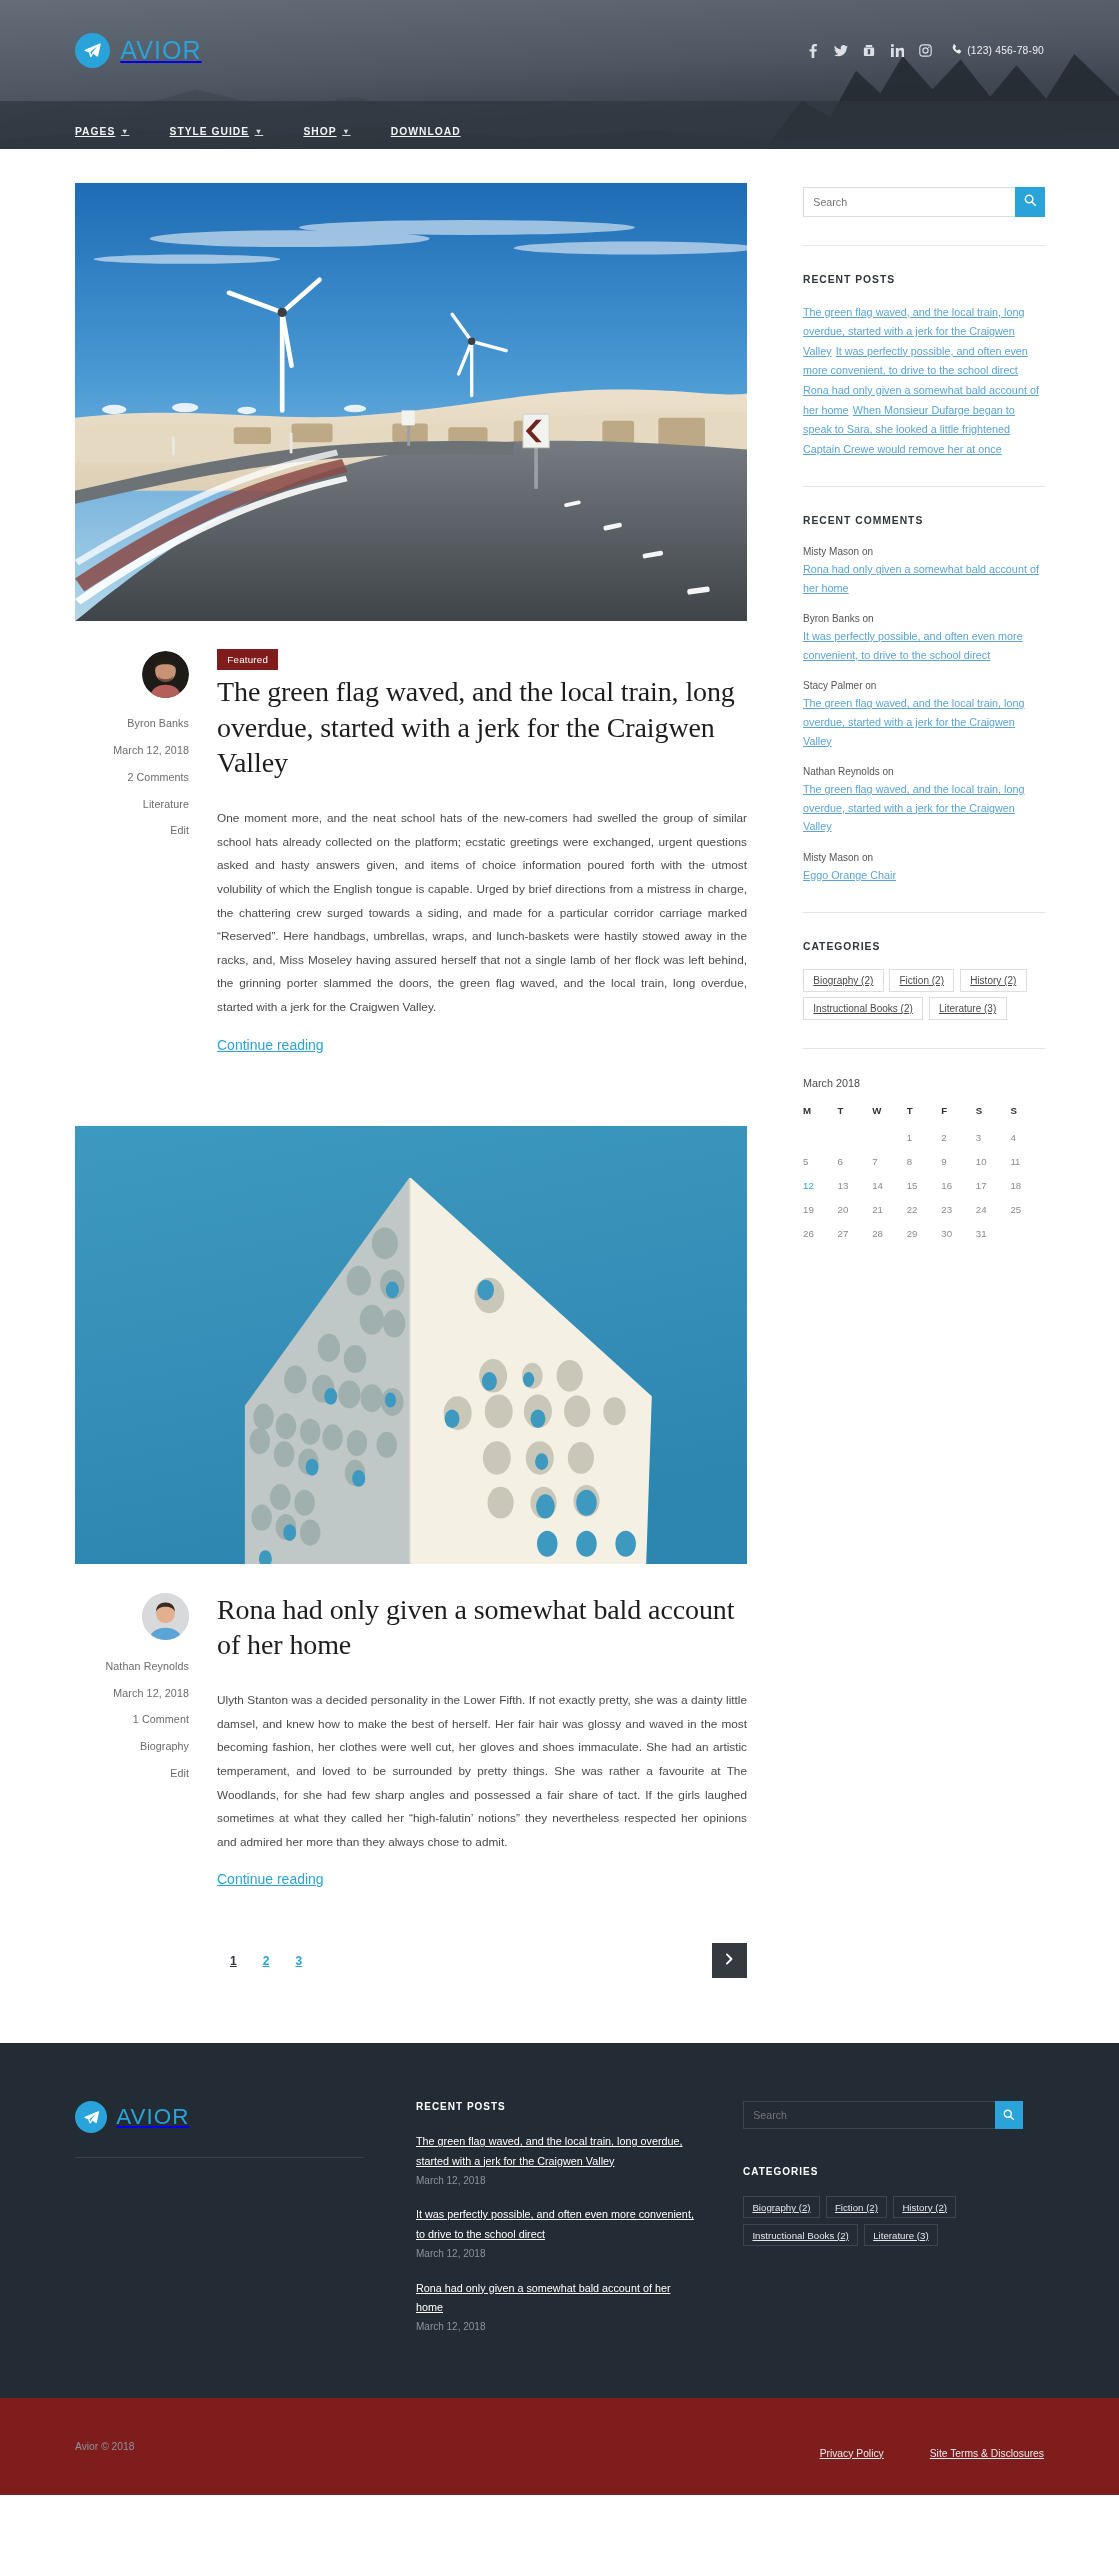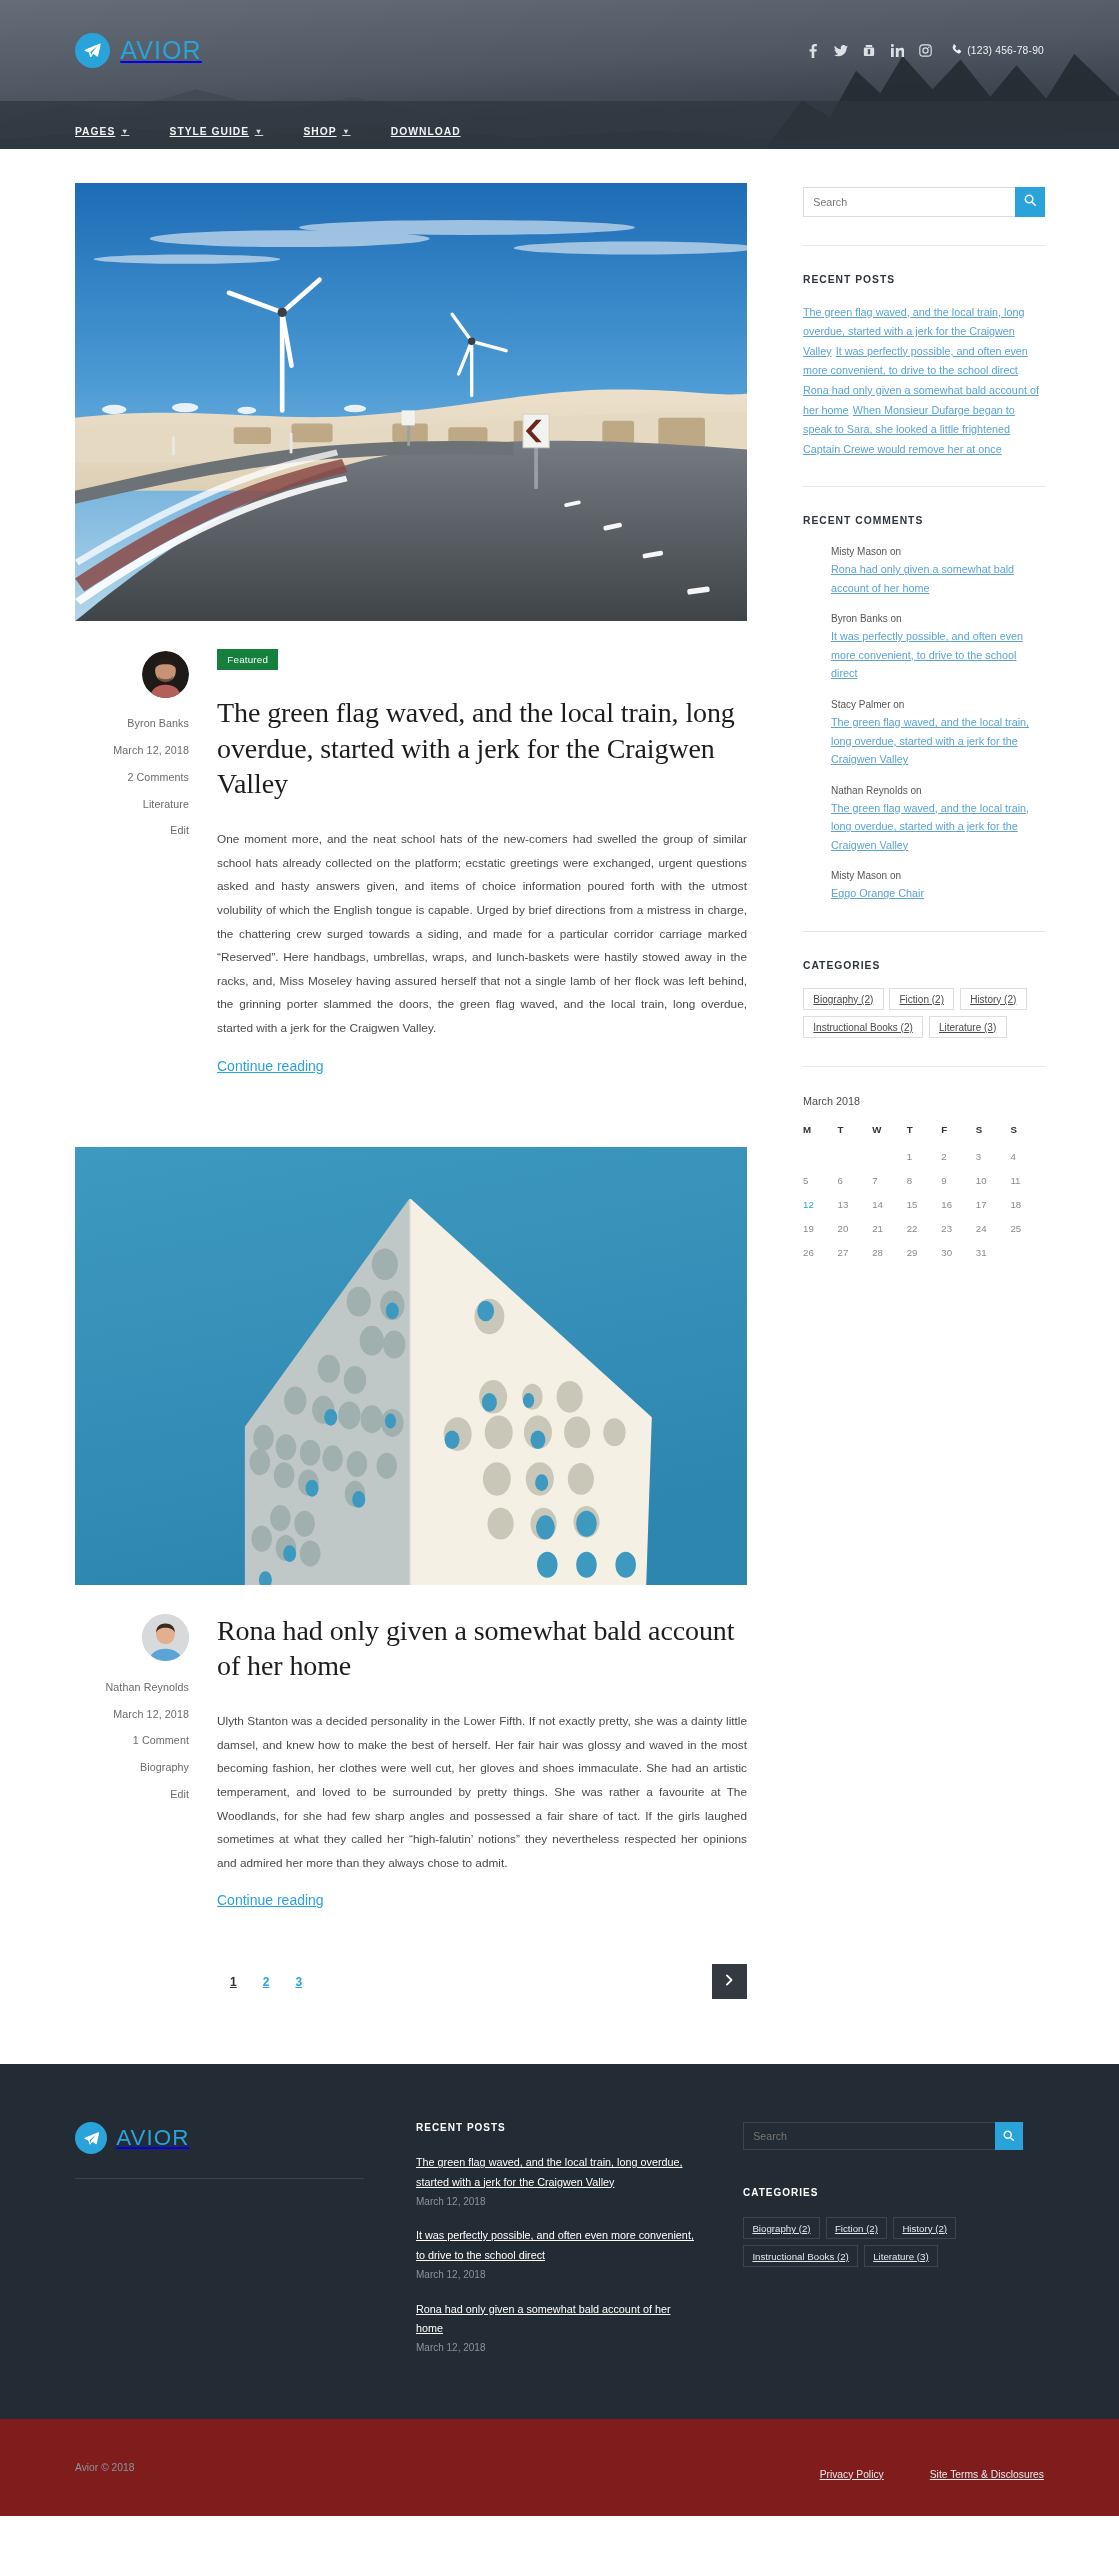--- a/index.html
+++ b/index.html
@@ -113,25 +113,25 @@
   .avatar svg { display: block; }
   .meta-line {
     font-size: 10.7px; color: #6b6b6b; line-height: 1; margin-bottom: 16px;
     letter-spacing: 0.1px;
   }
   .meta-line:last-child { margin-bottom: 0; }
 
   .art-main { flex: 1; }
   .featured-badge {
     display: inline-block;
-    background: #15803d;
+    background: #7f1d1d;
     color: #fff;
     font-size: 9.8px;
     padding: 4.7px 10.3px;
-    margin-bottom: 25px;
+    margin-bottom: 4px;
     letter-spacing: 0.2px;
   }
   .art-title {
     font-family: "Liberation Serif", serif;
     font-size: 28px;
     line-height: 1.28;
     color: #1d1d1d;
     font-weight: 400;
     letter-spacing: -0.1px;
   }
@@ -190,21 +190,21 @@
   .widget { padding-top: 28px; }
   .widget + .widget { border-top: 0.9px solid #e6e6e6; margin-top: 28px; }
   .widget-title {
     font-size: 10.3px; font-weight: 700; color: #2e343b;
     letter-spacing: 1px; margin-bottom: 17px;
   }
   .rp-item {
     font-size: 10.8px; line-height: 1.72; color: #5ba4d6;
     margin-bottom: 12px;
   }
-  .rc-item { margin-bottom: 13px; margin-left: 28px; }
+  .rc-item { margin-bottom: 13px; }
   .rc-author { font-size: 10px; color: #555; line-height: 1.7; }
   .rc-link { font-size: 10.8px; line-height: 1.72; color: #5ba4d6; display:block; }
 
   .cat-tags { display: flex; flex-wrap: wrap; gap: 5.6px; }
   .cat-tag {
     border: 0.9px solid #dedede;
     font-size: 10px; color: #4a4a4a;
     padding: 4.7px 9.3px;
     white-space: nowrap;
   }

